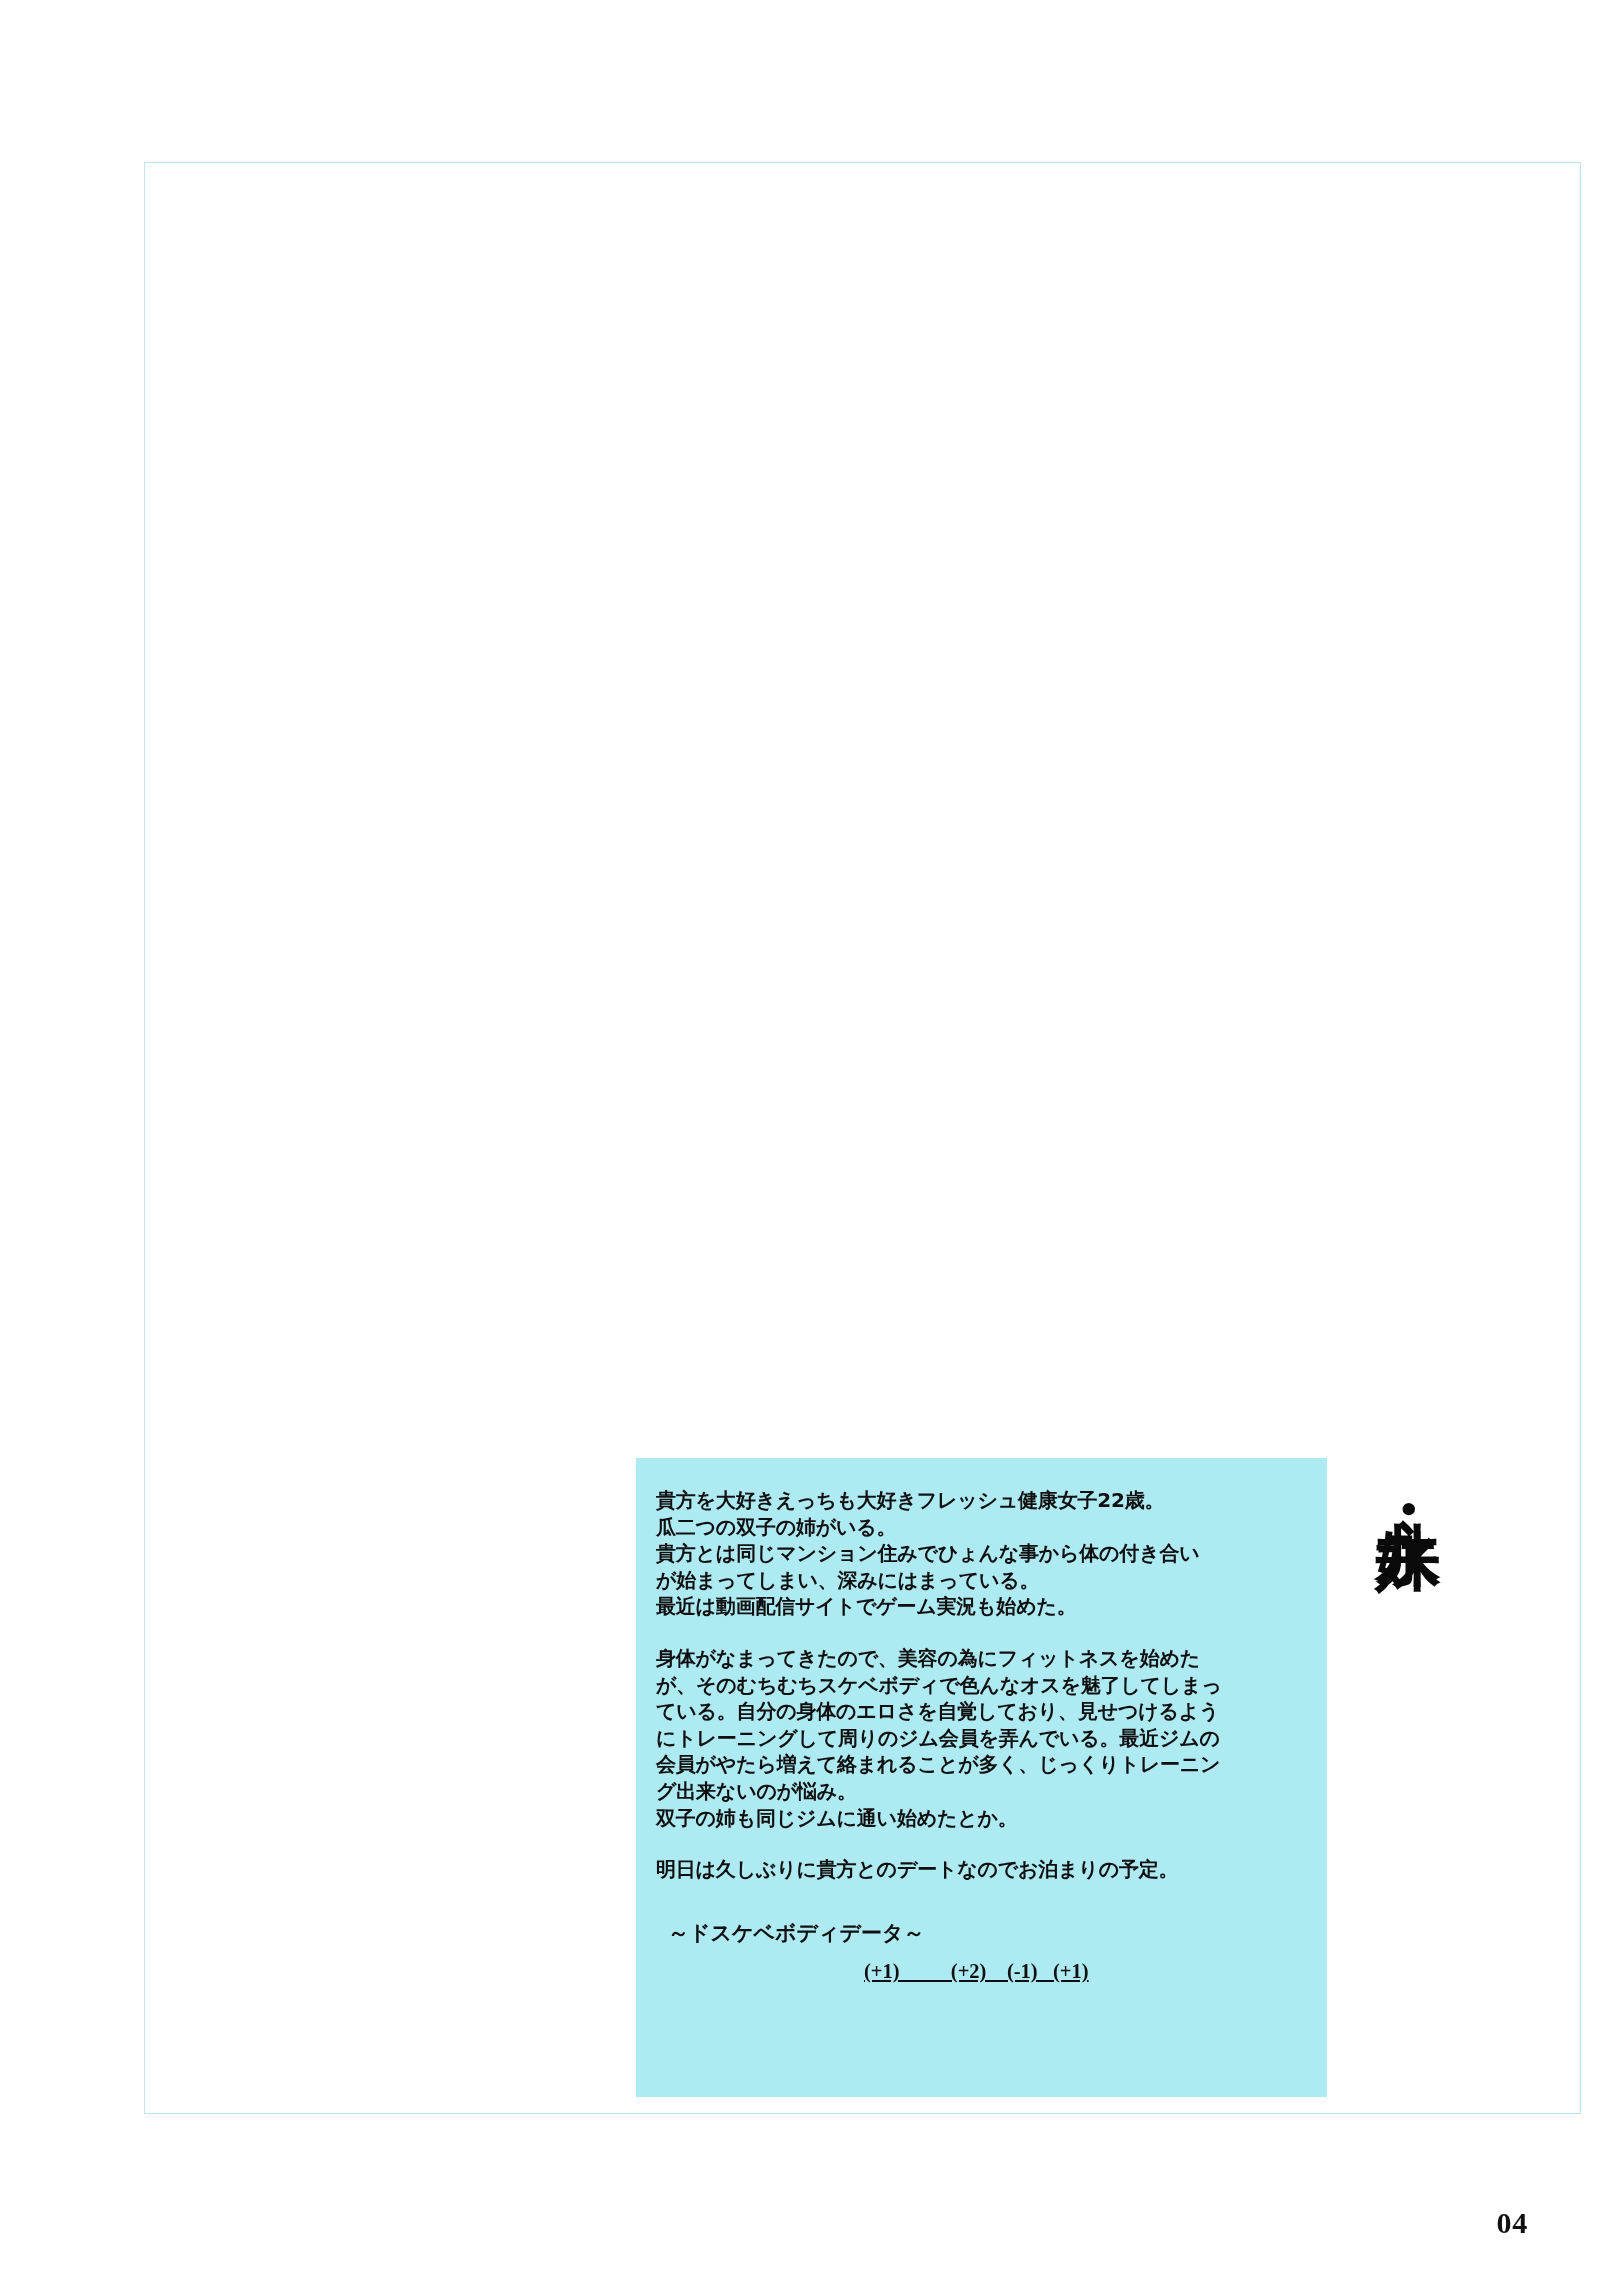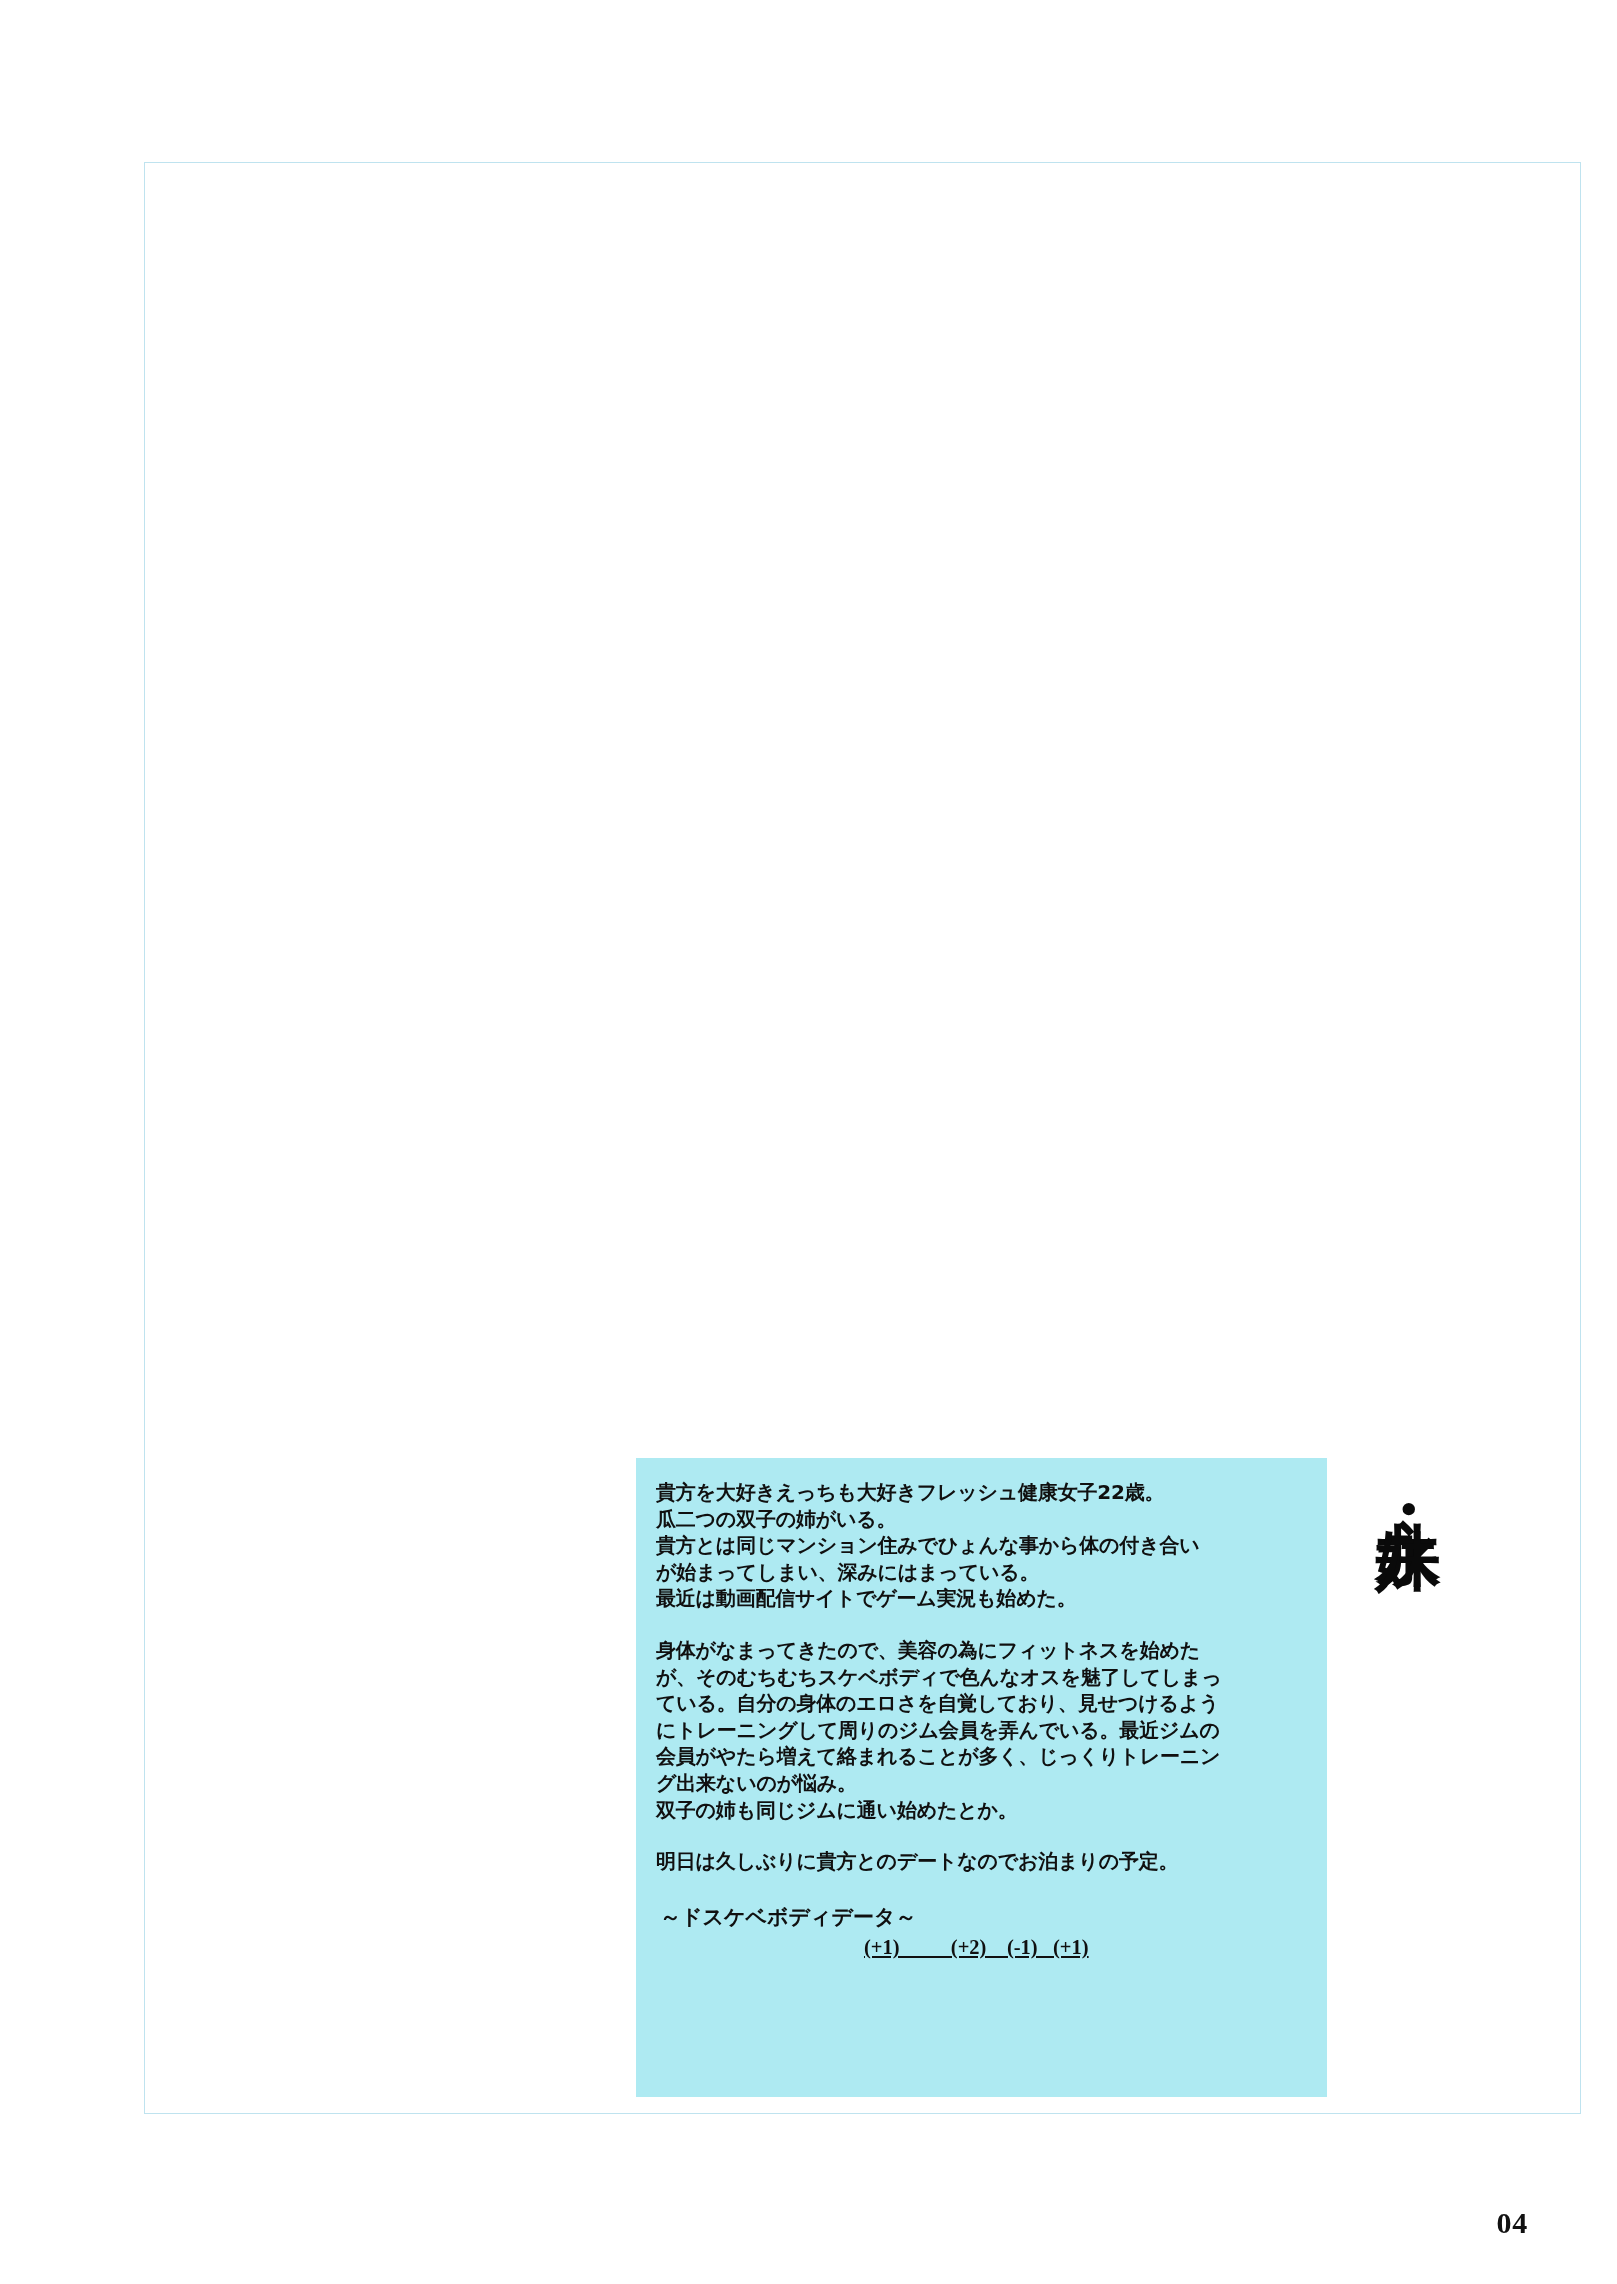--- a/index.html
+++ b/index.html
@@ -40,42 +40,42 @@
 
   
   #profile-block {
     position: absolute;
     left: 636px;
     top: 1458px;
     width: 691px;
     height: 639px;
     background: #aeeaf2;
     box-sizing: border-box;
-    padding: 21px 20px 15px 20px;
+    padding: 29px 20px 15px 20px;
   }
 
   .para {
     font-family: "DejaVu Sans", sans-serif;
     font-weight: bold;
     font-size: 20px;
     line-height: 26.6px;
     color: #101010;
     margin: 0;
     letter-spacing: -0.2px;
   }
 
   .spacer { height: 25px; }
 
   #data-heading {
     font-family: "DejaVu Sans", sans-serif;
     font-weight: bold;
     font-size: 21px;
     line-height: 27px;
     color: #101010;
-    margin: 4px;
+    margin: 12px;
   }
 
   #data-line {
     font-family: "Liberation Serif", serif;
     font-weight: bold;
     font-size: 23.5px;
     line-height: 29px;
     color: #101010;
     margin: 0;
     white-space: pre;

